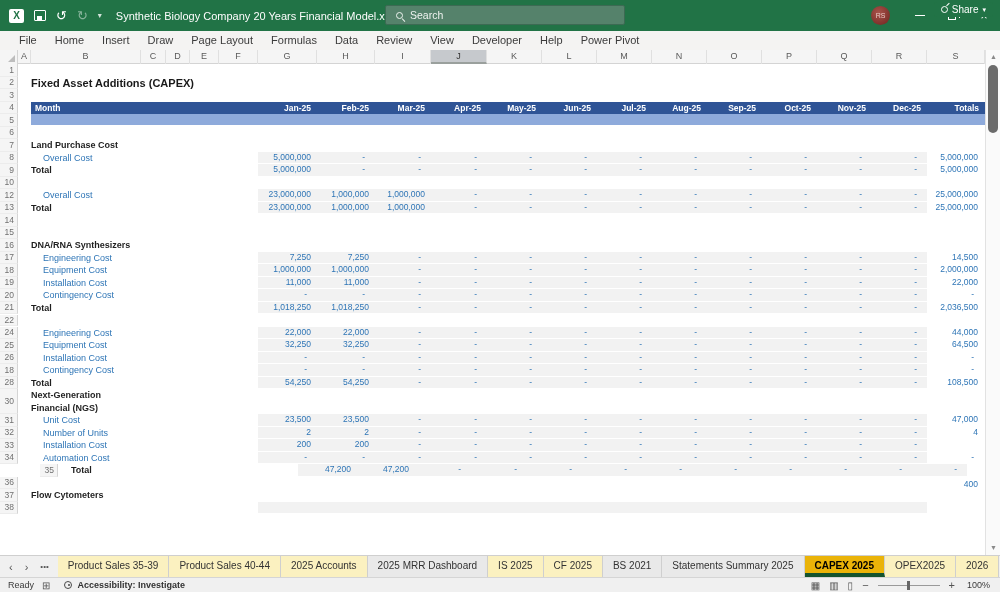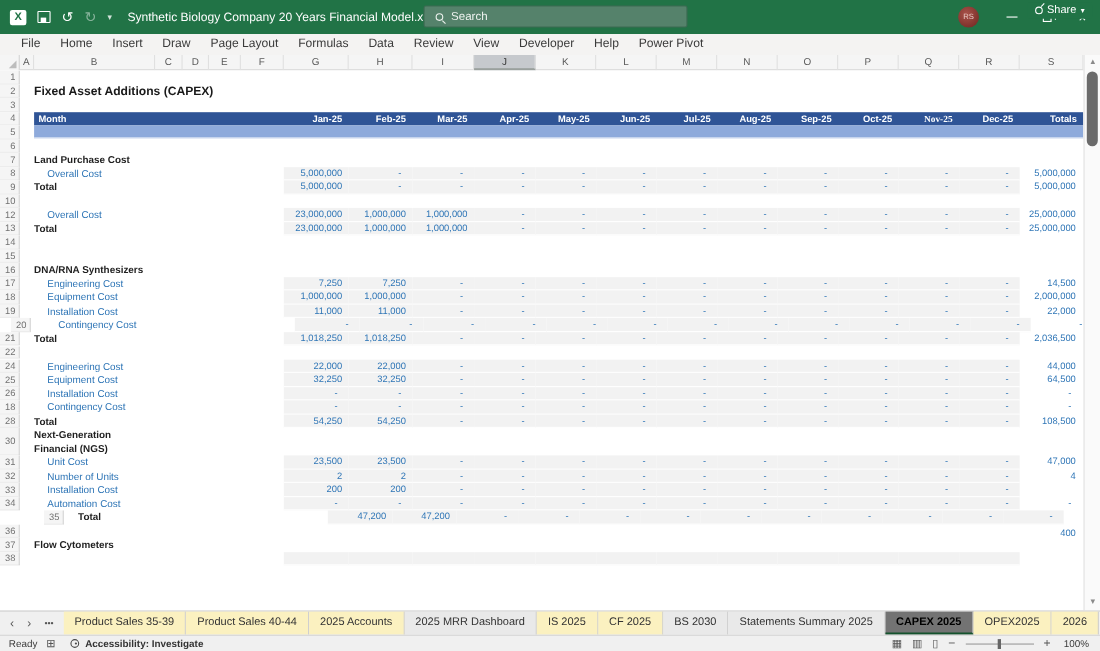--- a/index.html
+++ b/index.html
@@ -88,21 +88,21 @@
   .vs-down { position:absolute; bottom:0; left:0; }
 
   
   .tabbar { position:absolute; left:0; top:555px; width:1000px; height:22px;
     background:#F0F0F0; border-top:1px solid #CFCFCF; display:flex; align-items:stretch; }
   .tnav { display:flex; align-items:center; gap:2px; padding:0 4px; }
   .tnav span { color:#555; font-size:11px; padding:0 5px; }
   .stab { font-size:10px; color:#333; padding:0 10px; line-height:20px; border-right:1px solid #CFCFCF; white-space:nowrap; }
   .stab.t-yellow { background:#FBF1C0; }
   .stab.t-plain { background:#E9E9E9; }
-  .stab.t-active { background:#737373; color:#000; font-weight:bold; border-bottom:2px solid #14532d; }
+  .stab.t-active { background:#eab308; color:#000; font-weight:bold; border-bottom:4px solid #14532d; }
   .tab-extra { display:flex; align-items:center; color:#444; }
   .tab-extra span { padding:0 6px; font-size:11px; }
 
   
   .statusbar { position:absolute; left:0; top:577px; width:1000px; height:15px;
     background:#F0F0F0; border-top:1px solid #D5D5D5; display:flex; align-items:center;
     font-size:9px; color:#3a3a3a; }
   .sb-ready { padding-left:8px; width:34px; }
   .macro-ic { font-size:10px; color:#555; margin-left:8px; }
   .acc-ic { width:8px; height:8px; border:1px solid #4a4a4a; border-radius:50%; margin-left:14px; position:relative; }
@@ -209,21 +209,21 @@
           <div class="hcell" style="width: 59px;">Jan-25</div>
           <div class="hcell" style="width: 58px;">Feb-25</div>
           <div class="hcell" style="width: 56px;">Mar-25</div>
           <div class="hcell" style="width: 56px;">Apr-25</div>
           <div class="hcell" style="width: 55px;">May-25</div>
           <div class="hcell" style="width: 55px;">Jun-25</div>
           <div class="hcell" style="width: 55px;">Jul-25</div>
           <div class="hcell" style="width: 55px;">Aug-25</div>
           <div class="hcell" style="width: 55px;">Sep-25</div>
           <div class="hcell" style="width: 55px;">Oct-25</div>
-          <div class="hcell" style="width: 55px; font-family: Liberation Serif, serif;">Nov-25</div>
+          <div class="hcell" style="width: 55px;">Nov-25</div>
           <div class="hcell" style="width: 55px;">Dec-25</div>
           <div class="hcell" style="width: 58px;">Totals</div>
         </div>
       </div>
     </div>
     <div class="grow" style="height: 12.5px;">
       <div class="gutter">5</div>
       <div class="rowbody">
         <div class="bluband"></div>
       </div>
@@ -396,21 +396,21 @@
           <div class="vcell dash" style="width: 55px;">-</div>
           <div class="vcell dash" style="width: 55px;">-</div>
           <div class="vcell dash" style="width: 55px;">-</div>
           <div class="vcell dash" style="width: 55px;">-</div>
           <div class="vcell dash" style="width: 55px;">-</div>
           <div class="vcell dash" style="width: 55px;">-</div>
           <div class="tcell" style="width: 58px;">22,000</div>
         </div>
       </div>
     </div>
-    <div class="grow" style="height: 12.5px; padding-left: 10px;">
+    <div class="grow" style="height: 12.5px;">
       <div class="gutter">20</div>
       <div class="rowbody">
         <div class="itemlabel">Contingency Cost</div>
         <div class="valband">
           <div class="vcell dash" style="width: 59px;">-</div>
           <div class="vcell dash" style="width: 58px;">-</div>
           <div class="vcell dash" style="width: 56px;">-</div>
           <div class="vcell dash" style="width: 56px;">-</div>
           <div class="vcell dash" style="width: 55px;">-</div>
           <div class="vcell dash" style="width: 55px;">-</div>
@@ -708,21 +708,21 @@
     <span>›</span>
     <span style="font-size:8px">•••</span>
   </div>
   <div style="display:flex" id="sheettabs">
       <div class="stab t-yellow">Product Sales 35-39</div>
       <div class="stab t-yellow">Product Sales 40-44</div>
       <div class="stab t-yellow">2025 Accounts</div>
       <div class="stab t-plain">2025 MRR Dashboard</div>
       <div class="stab t-yellow">IS 2025</div>
       <div class="stab t-yellow">CF 2025</div>
-      <div class="stab t-plain">BS 2030</div>
+      <div class="stab t-plain">BS 2021</div>
       <div class="stab t-plain">Statements Summary 2025</div>
       <div class="stab t-active">CAPEX 2025</div>
       <div class="stab t-yellow">OPEX2025</div>
       <div class="stab t-yellow">2026</div>
     </div>
   <div class="tab-extra">
     <span style="font-size:8px">•••</span>
 
   </div>
 

